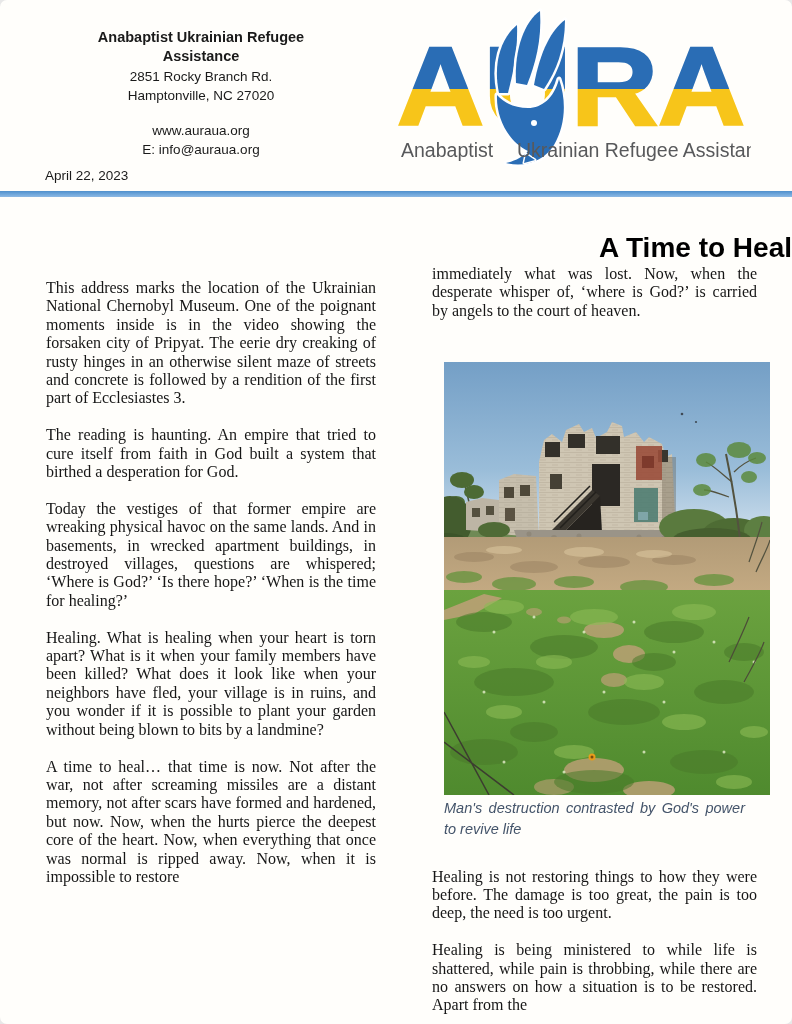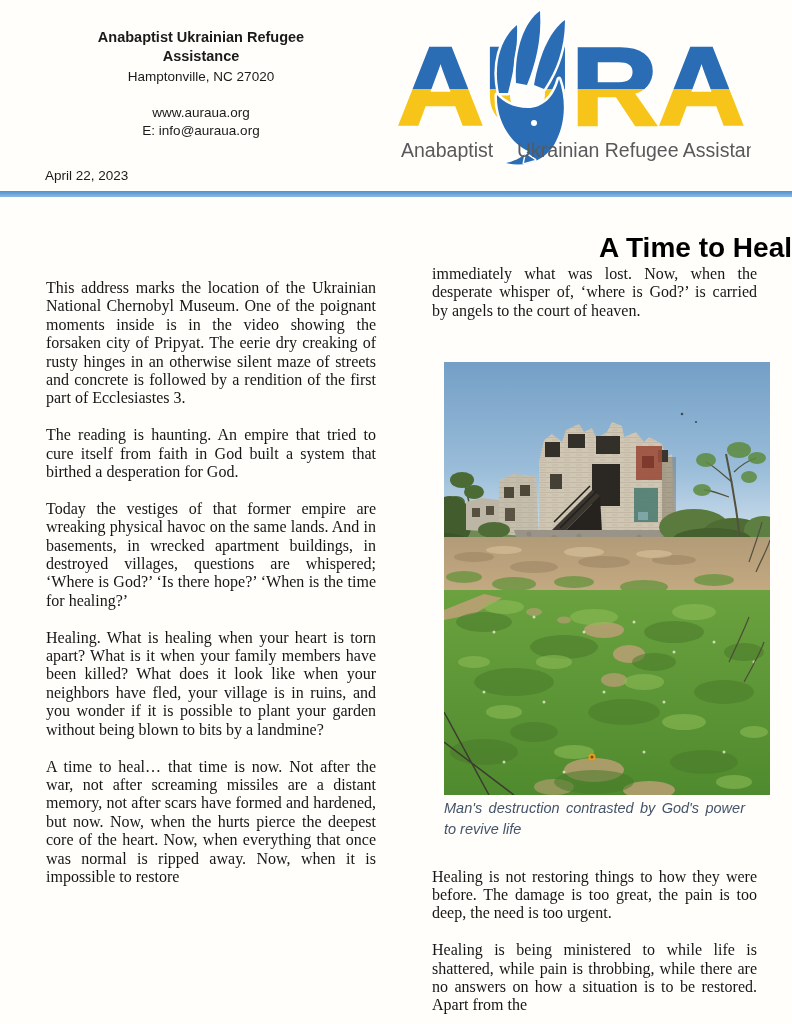--- a/index.html
+++ b/index.html
@@ -1,19 +1,19 @@
 <!DOCTYPE html>
 <html><head>
 <meta charset="utf-8">
 <style>
   html,body { margin:0; padding:0; background:#e8e8e8; }
   .page {
     position:relative; width:792px; height:1024px; margin:0 auto;
     background:#fffefb; overflow:hidden;
-    font-family:"Liberation Sans", sans-serif; color:#1a1a1a;
+    font-family:"Liberation Sans", sans-serif; color:#1a1a1a;border-radius:7px;
   }
   
   .org-block { position:absolute; left:58px; top:28px; width:286px; text-align:center; }
   .org-name  { font-weight:bold; font-size:14.5px; line-height:1.3; margin-bottom:2px; }
   .org-line  { font-size:13.5px; line-height:1.4; }
   .org-gap   { height:17px; }
   .date-line { position:absolute; left:45px; top:168px; font-size:13.5px; }
   .logo-box  { position:absolute; left:393px; top:5px; width:358px; height:164px; }
   .rule {
     position:absolute; left:0; top:191px; width:792px; height:6px;
@@ -42,20 +42,21 @@
     text-align:justify; margin:0 0 16px 0;
   }
 </style>
 </head>
 <body>
 
 <div class="page">
 
   <div class="org-block">
     <div class="org-name">Anabaptist Ukrainian Refugee Assistance</div>
+    <div class="org-line">2851 Rocky Branch Rd.</div>
     <div class="org-line">Hamptonville, NC 27020</div>
     <div class="org-gap"></div>
     <div class="org-line">www.auraua.org</div>
     <div class="org-line">E: info@auraua.org</div>
   </div>
 
   <div class="logo-box">
     <svg width="358" height="164" viewBox="0 0 358 164" xmlns="http://www.w3.org/2000/svg">
       <defs>
         <linearGradient id="flag" gradientUnits="userSpaceOnUse" x1="0" y1="38" x2="0" y2="121">

